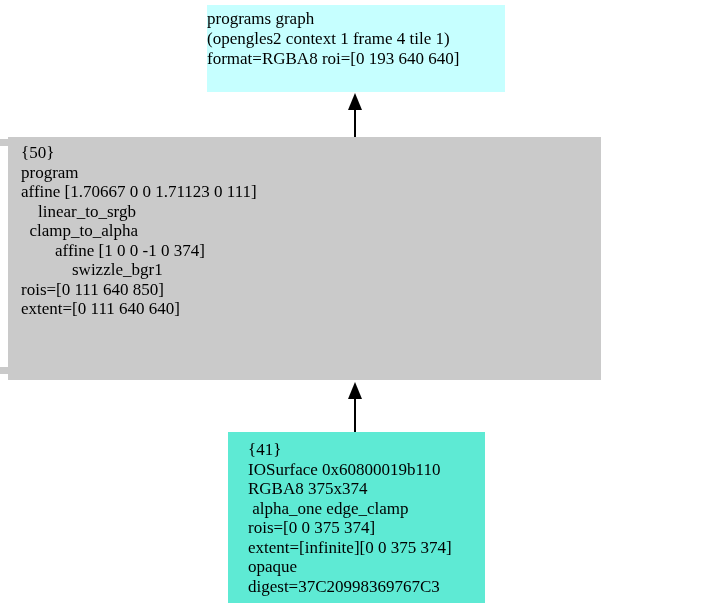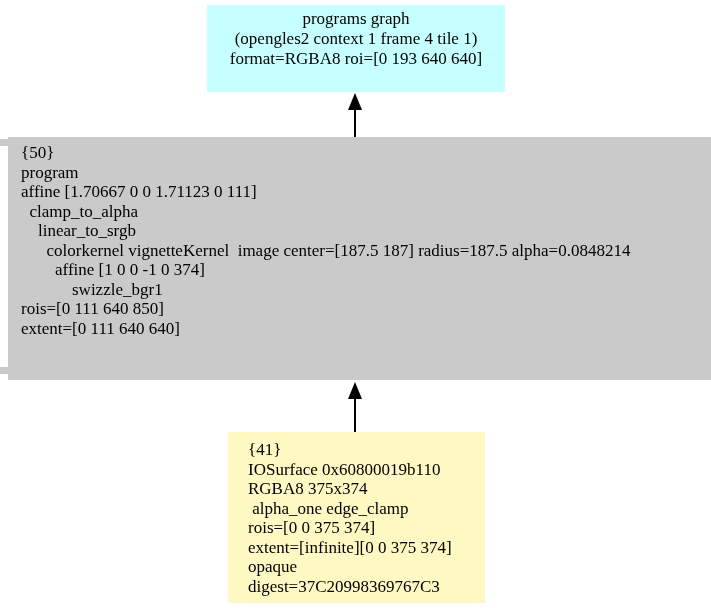--- a/index.html
+++ b/index.html
@@ -12,41 +12,40 @@
     overflow: hidden;
   }
   .canvas { position: absolute; left: 0; top: 0; width: 711px; height: 608px; }
 
   .node { position: absolute; font-size: 17px; }
   .ln { white-space: pre; height: 19.5px; line-height: 19.5px; }
 
   .node-top {
     left: 207px; top: 5px; width: 298px; height: 87px;
     background: #c6ffff;
-    text-align: center;
     padding-top: 4px; box-sizing: border-box;
   }
   .node-top .ln { height: 20px; line-height: 20px; }
 
   .node-middle {
-    left: 8px; top: 137px; width: 703px; height: 243px;
+    left: 8px; top: 137px; width: 593px; height: 243px;
     background: #cacaca;
     padding: 6px 0 0 13px; box-sizing: border-box;
   }
 
   .notch {
     position: absolute; left: 0; width: 9px; height: 7px;
     background: #cacaca;
   }
   .notch-top { top: 139px; }
   .notch-bottom { top: 367px; }
 
   .node-bottom {
     left: 228px; top: 432px; width: 257px; height: 171px;
-    background: #fef9c3;
+    background: #5eead4;
     padding: 8px 0 0 20px; box-sizing: border-box;
   }
 
   .edge { position: absolute; width: 14px; }
   .edge .head {
     position: absolute; top: 0; left: 0;
     width: 0; height: 0;
     border-left: 7px solid transparent;
     border-right: 7px solid transparent;
     border-bottom: 17px solid #000000;
@@ -71,23 +70,22 @@
 
   <div class="edge edge-1">
     <div class="head"></div>
     <div class="shaft"></div>
   </div>
 
   <div class="node node-middle">
     <div class="ln">{50}</div>
     <div class="ln">program</div>
     <div class="ln">affine [1.70667 0 0 1.71123 0 111]</div>
+    <div class="ln">    linear_to_srgb</div>
     <div class="ln">  clamp_to_alpha</div>
-    <div class="ln">    linear_to_srgb</div>
-    <div class="ln">      colorkernel vignetteKernel  image center=[187.5 187] radius=187.5 alpha=0.0848214</div>
     <div class="ln">        affine [1 0 0 -1 0 374]</div>
     <div class="ln">            swizzle_bgr1</div>
     <div class="ln">rois=[0 111 640 850]</div>
     <div class="ln">extent=[0 111 640 640]</div>
   </div>
 
   <div class="notch notch-top"></div>
   <div class="notch notch-bottom"></div>
 
   <div class="edge edge-2">

